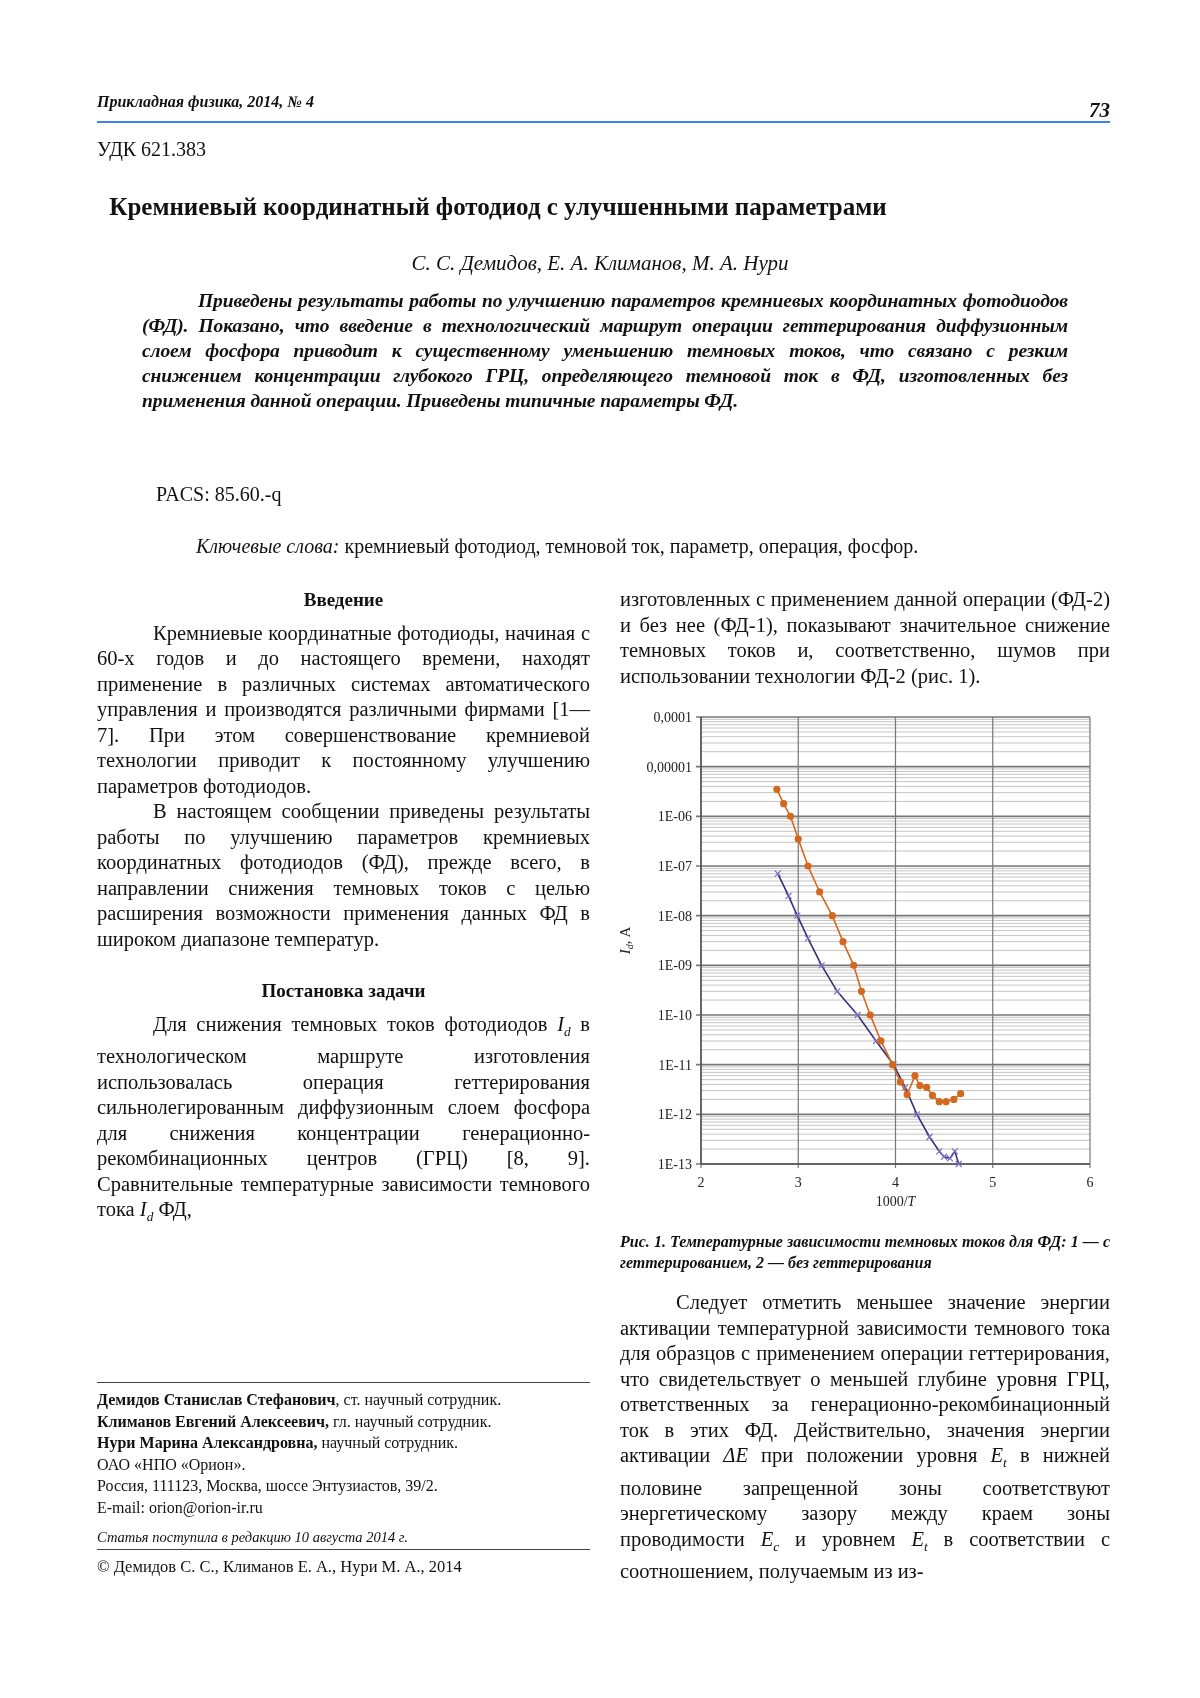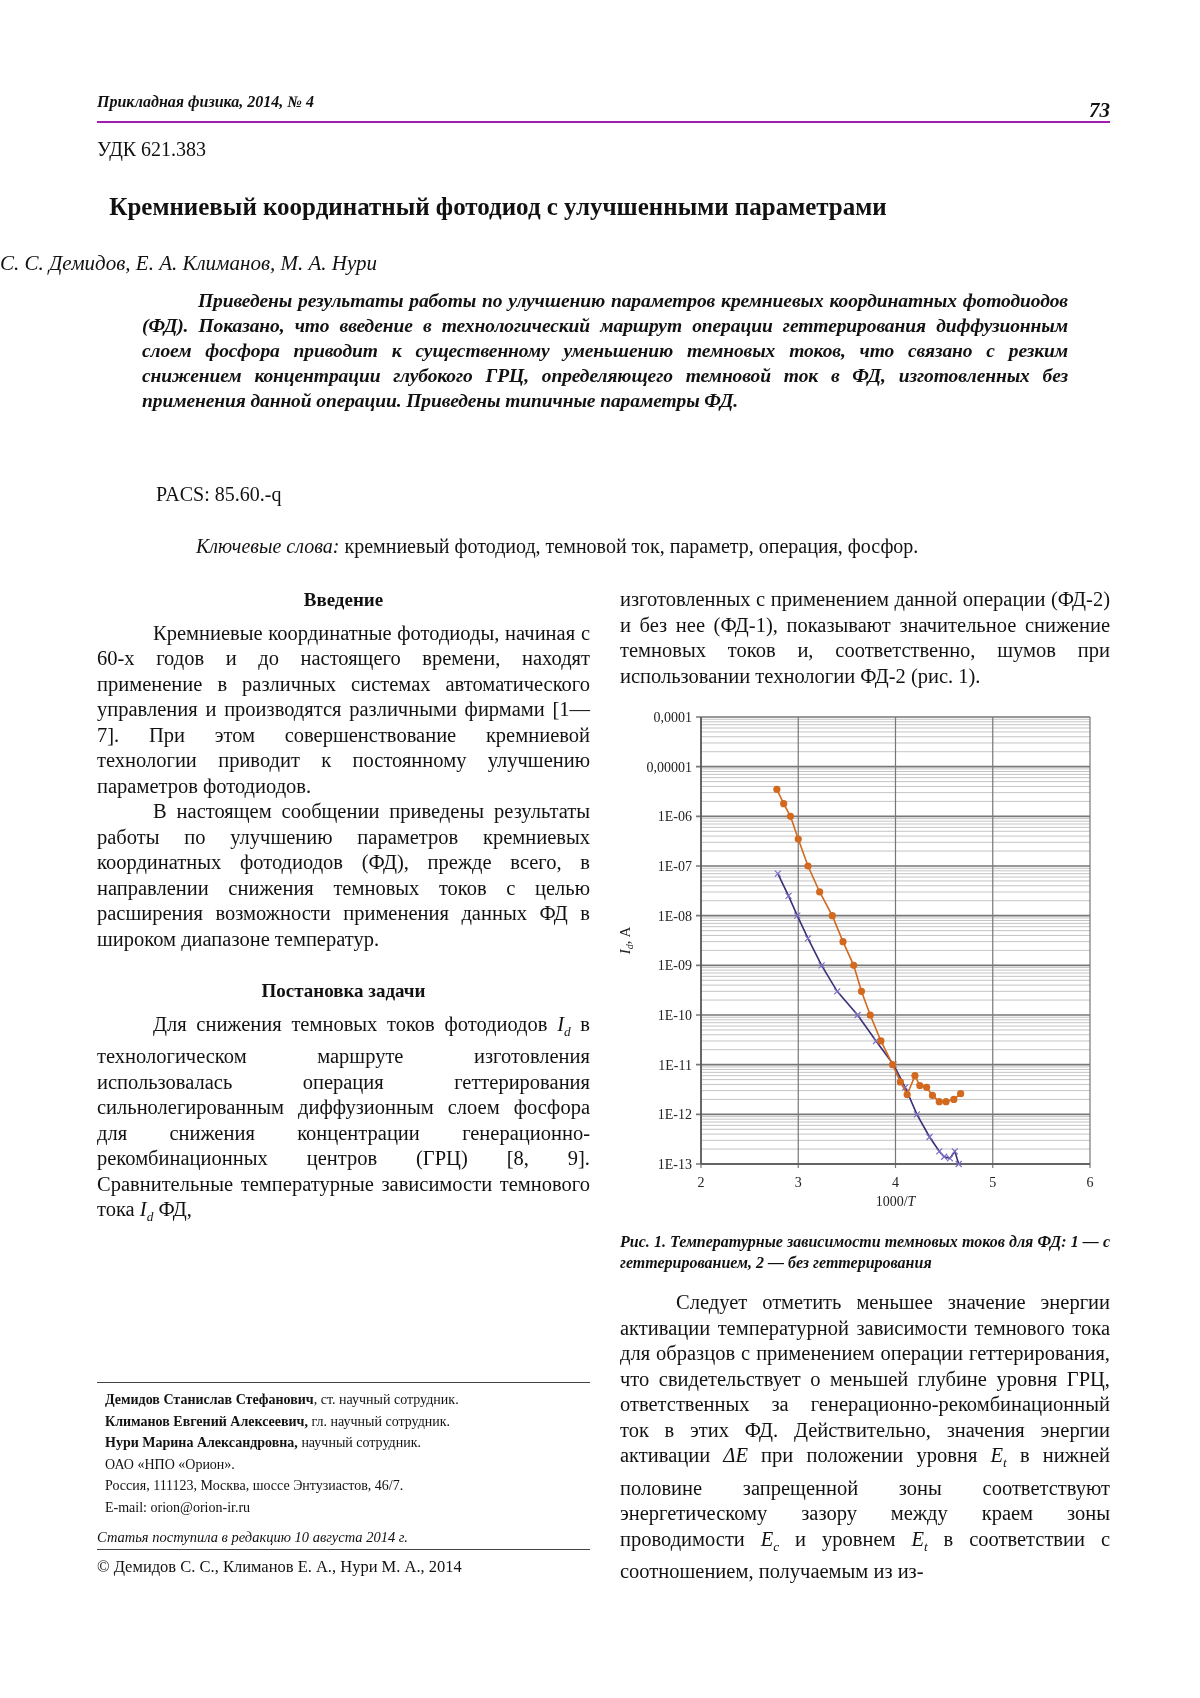--- a/index.html
+++ b/index.html
@@ -1,36 +1,36 @@
 <!DOCTYPE html>
 <html><head>
 <meta charset="utf-8">
 <style>
   html, body { margin: 0; padding: 0; background: #ffffff; }
   body { width: 1200px; height: 1698px; position: relative; font-family: "Liberation Serif", serif; color: #111; }
   .page { position: absolute; left: 0; top: 0; width: 1200px; height: 1698px; }
-  .running-head { position: absolute; left: 97px; top: 93px; width: 1013px; height: 28px; border-bottom: 2px solid #a21caf; }
+  .running-head { position: absolute; left: 97px; top: 93px; width: 1013px; height: 28px; border-bottom: 2px solid #3b82f6; }
   .journal { position: absolute; left: 0; top: 0; font-style: italic; font-weight: bold; font-size: 16px; }
   .pagenum { position: absolute; right: 0; top: -3px; font-style: italic; font-weight: bold; font-size: 21px; margin-top: 8px; }
   .udc { position: absolute; left: 97px; top: 138px; font-size: 20px; }
   .title { position: absolute; left: 0; width: 996px; top: 193px; text-align: center; font-weight: bold; font-size: 25px; }
-  .authors { position: absolute; left: 0; width: 1200px; top: 251px; text-align: left; font-style: italic; font-size: 21px; }
+  .authors { position: absolute; left: 0; width: 1200px; top: 251px; text-align: center; font-style: italic; font-size: 21px; }
   .abstract { position: absolute; left: 142px; top: 288px; width: 926px; font-style: italic; font-weight: bold; font-size: 19.5px; line-height: 25px; text-align: justify; text-indent: 56px; letter-spacing: -0.1px; }
   .pacs { position: absolute; left: 156px; top: 483px; font-size: 20px; }
   .keywords { position: absolute; left: 156px; top: 535px; font-size: 20px; }
   .keywords .kw-label { font-style: italic; margin-left: 40px; }
   .col { position: absolute; font-size: 20.5px; line-height: 25.5px; text-align: justify; }
   .col-left { left: 97px; width: 493px; top: 587px; font-family: Liberation Serif, serif; }
   .col-right { left: 620px; width: 490px; }
   .sec-h { text-align: center; font-weight: bold; font-size: 19px; margin: 0 0 8px 0; }
   .p { margin: 0; text-indent: 56px; }
   .p.noindent { text-indent: 0; }
   .spacer { height: 26px; }
   .footnote-rule { position: absolute; left: 97px; top: 1382px; width: 493px; border-top: 1.5px solid #444; }
-  .footnote { position: absolute; left: 97px; top: 1389px; width: 500px; font-size: 14px; line-height: 21.6px; margin-left: 8px; }
+  .footnote { position: absolute; left: 97px; top: 1389px; width: 500px; font-size: 16px; line-height: 21.6px; }
   .footnote b { font-weight: bold; }
   .received { position: absolute; left: 97px; top: 1529px; font-style: italic; font-size: 14.5px; }
   .copy-rule { position: absolute; left: 97px; top: 1549px; width: 493px; border-top: 1.5px solid #444; }
   .copy { position: absolute; left: 97px; top: 1557px; font-size: 16.5px; }
   .chart { position: absolute; left: 610px; top: 700px; width: 500px; height: 520px; }
   .caption { position: absolute; left: 620px; top: 1231px; width: 490px; font-style: italic; font-weight: bold; font-size: 16px; line-height: 21px; text-align: justify; }
   .col-right-2 { top: 1290px; }
   i.math { font-style: italic; }
   sub { font-size: 0.65em; }
 </style>
@@ -59,21 +59,21 @@
     <div class="sec-h">Постановка задачи</div>
     <p class="p"><span>Для снижения темновых токов фотодиодов </span><i class="math"><span>I</span><sub>d</sub></i><span> в технологическом маршруте изготовления использовалась операция геттерирования сильнолегированным диффузионным слоем фосфора для снижения концентрации генерационно-рекомбинационных центров (ГРЦ) [8, 9]. Сравнительные температурные зависимости темнового тока </span><i class="math"><span>I</span><sub>d</sub></i><span> ФД,</span></p>
   </div>
 
   <div class="footnote-rule"></div>
   <div class="footnote">
     <div><b>Демидов Станислав Стефанович</b><span>, ст. научный сотрудник.</span></div>
     <div><b>Климанов Евгений Алексеевич,</b><span> гл. научный сотрудник.</span></div>
     <div><b>Нури Марина Александровна,</b><span> научный сотрудник.</span></div>
     <div>ОАО «НПО «Орион».</div>
-    <div>Россия, 111123, Москва, шоссе Энтузиастов, 46/7.</div>
+    <div>Россия, 111123, Москва, шоссе Энтузиастов, 39/2.</div>
     <div>E-mail: orion@orion-ir.ru</div>
   </div>
   <div class="received">Статья поступила в редакцию 10 августа 2014 г.</div>
   <div class="copy-rule"></div>
   <div class="copy">© Демидов С. С., Климанов Е. А., Нури М. А., 2014</div>
 
   <div class="col col-right" style="top:587px;">
     <p class="p noindent">изготовленных с применением данной операции (ФД-2) и без нее (ФД-1), показывают значительное снижение темновых токов и, соответственно, шумов при использовании технологии ФД-2 (рис. 1).</p>
   </div>
 

